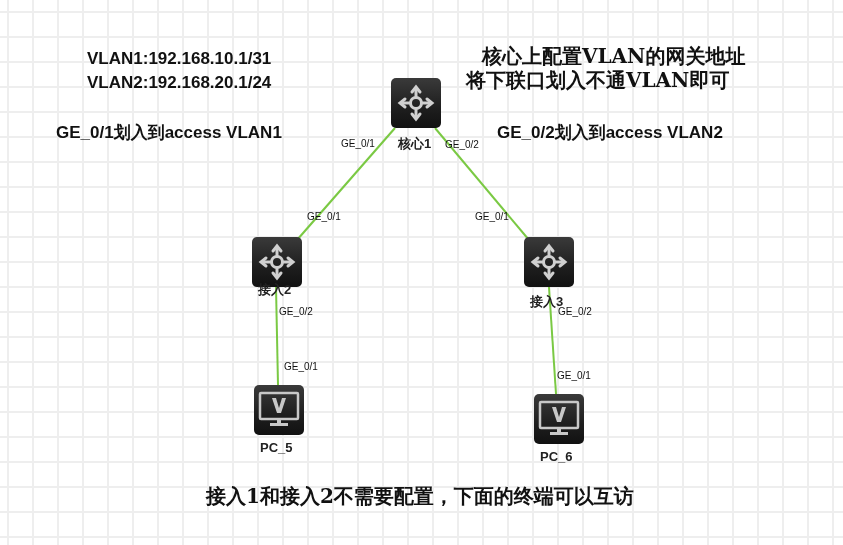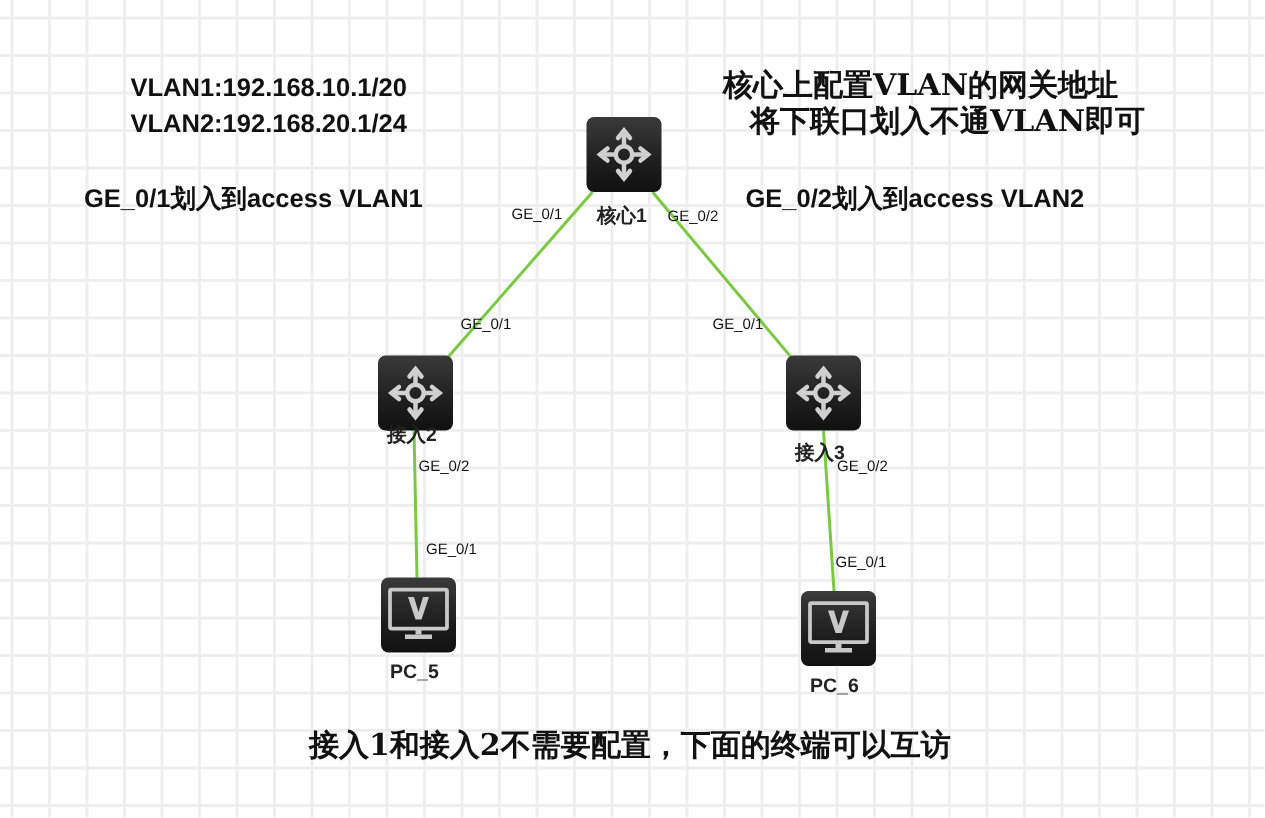--- a/index.html
+++ b/index.html
@@ -28,24 +28,24 @@
 </head>
 <body>
 
 <svg class="links" width="843" height="545">
   <line x1="395" y1="128" x2="297" y2="240" stroke="#7ac943" stroke-width="2"></line>
   <line x1="435" y1="128" x2="529" y2="240" stroke="#7ac943" stroke-width="2"></line>
   <line x1="276" y1="287" x2="278" y2="385" stroke="#7ac943" stroke-width="2"></line>
   <line x1="549" y1="287" x2="556" y2="394" stroke="#7ac943" stroke-width="2"></line>
 </svg>
 
-<div class="abs note" style="left:87px; top:48px;">VLAN1:192.168.10.1/20</div>
+<div class="abs note" style="left:87px; top:48px;">VLAN1:192.168.10.1/31</div>
 <div class="abs note" style="left:87px; top:72px;">VLAN2:192.168.20.1/24</div>
 <div class="abs note-serif" style="left:482px; top:45px;">核心上配置VLAN的网关地址</div>
-<div class="abs note-serif" style="left:500px; top:69px;">将下联口划入不通VLAN即可</div>
+<div class="abs note-serif" style="left:466px; top:69px;">将下联口划入不通VLAN即可</div>
 <div class="abs note" style="left:56px; top:122px;">GE_0/1划入到access VLAN1</div>
 <div class="abs note" style="left:497px; top:122px;">GE_0/2划入到access VLAN2</div>
 <div class="abs note-serif" style="left:206px; top:485px;">接入1和接入2不需要配置，下面的终端可以互访</div>
 
 <div class="abs port" style="left:341px; top:138px;">GE_0/1</div>
 <div class="abs port" style="left:445px; top:139px;">GE_0/2</div>
 <div class="abs port" style="left:307px; top:211px;">GE_0/1</div>
 <div class="abs port" style="left:475px; top:211px;">GE_0/1</div>
 <div class="abs port" style="left:279px; top:306px;">GE_0/2</div>
 <div class="abs port" style="left:558px; top:306px;">GE_0/2</div>

